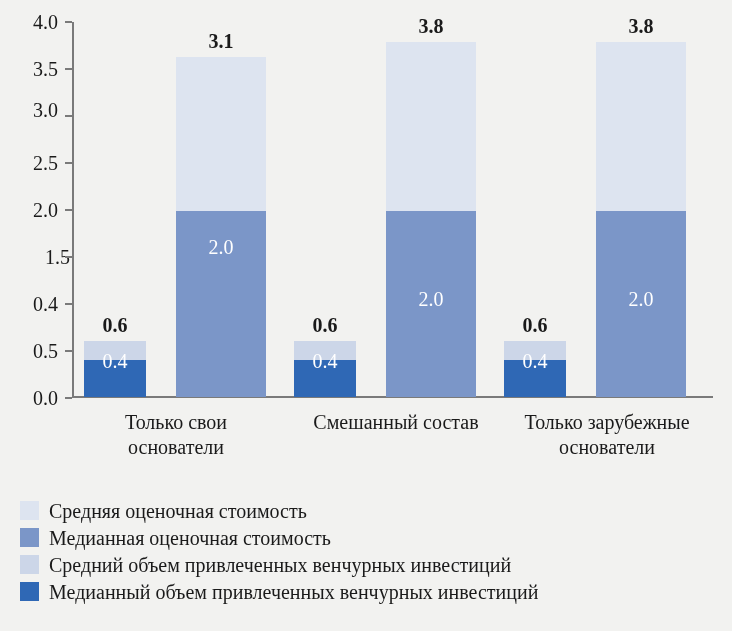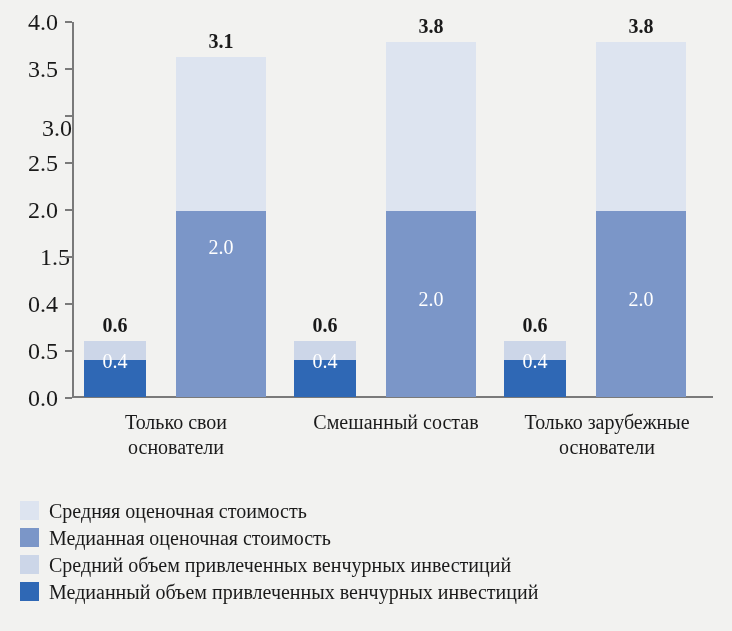--- a/index.html
+++ b/index.html
@@ -42,21 +42,21 @@
     top: 396px;
     width: 641px;
     height: 2px;
     background: #7a7a7a;
   }
   .tick-label {
     position: absolute;
     right: 0;
     width: 58px;
     text-align: right;
-    font-size: 24px;
+    font-size: 20px;
     line-height: 20px;
     color: #1a1a1a;
   }
   .tick-mark {
     position: absolute;
     width: 7px;
     height: 2px;
     background: #7a7a7a;
   }
 
@@ -127,21 +127,21 @@
   }
 </style>
 </head>
 <body>
 
 <div id="chart-root">
 
   <div>
     <div class="tick-label" style="left:0px; top:12px;">4.0</div>
     <div class="tick-label" style="left:0px; top:59px;">3.5</div>
-    <div class="tick-label" style="left:0px; top:118px;padding-left:14px;">3.0</div>
+    <div class="tick-label" style="left:0px; top:100px;">3.0</div>
     <div class="tick-label" style="left:0px; top:153px;">2.5</div>
     <div class="tick-label" style="left:0px; top:200px;">2.0</div>
     <div class="tick-label" style="left:0px; top:247px;margin-left:12px;">1.5</div>
     <div class="tick-label" style="left:0px; top:294px;">0.4</div>
     <div class="tick-label" style="left:0px; top:341px;">0.5</div>
     <div class="tick-label" style="left:0px; top:388px;">0.0</div>
 
     <div class="tick-mark" style="left:65px; top:21px;"></div>
     <div class="tick-mark" style="left:65px; top:68px;"></div>
     <div class="tick-mark" style="left:65px; top:115px;"></div>

